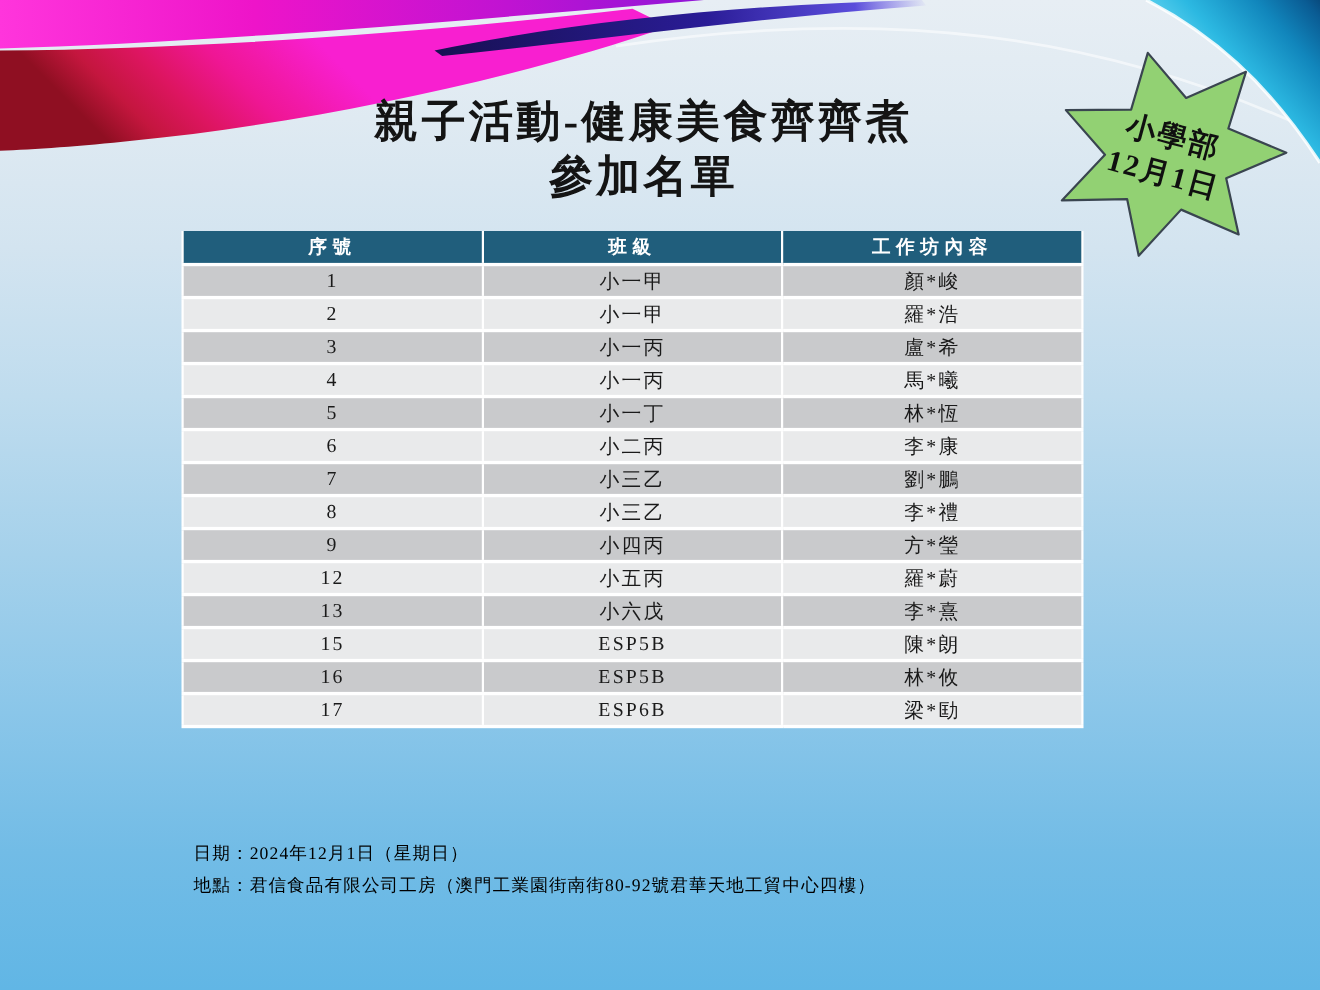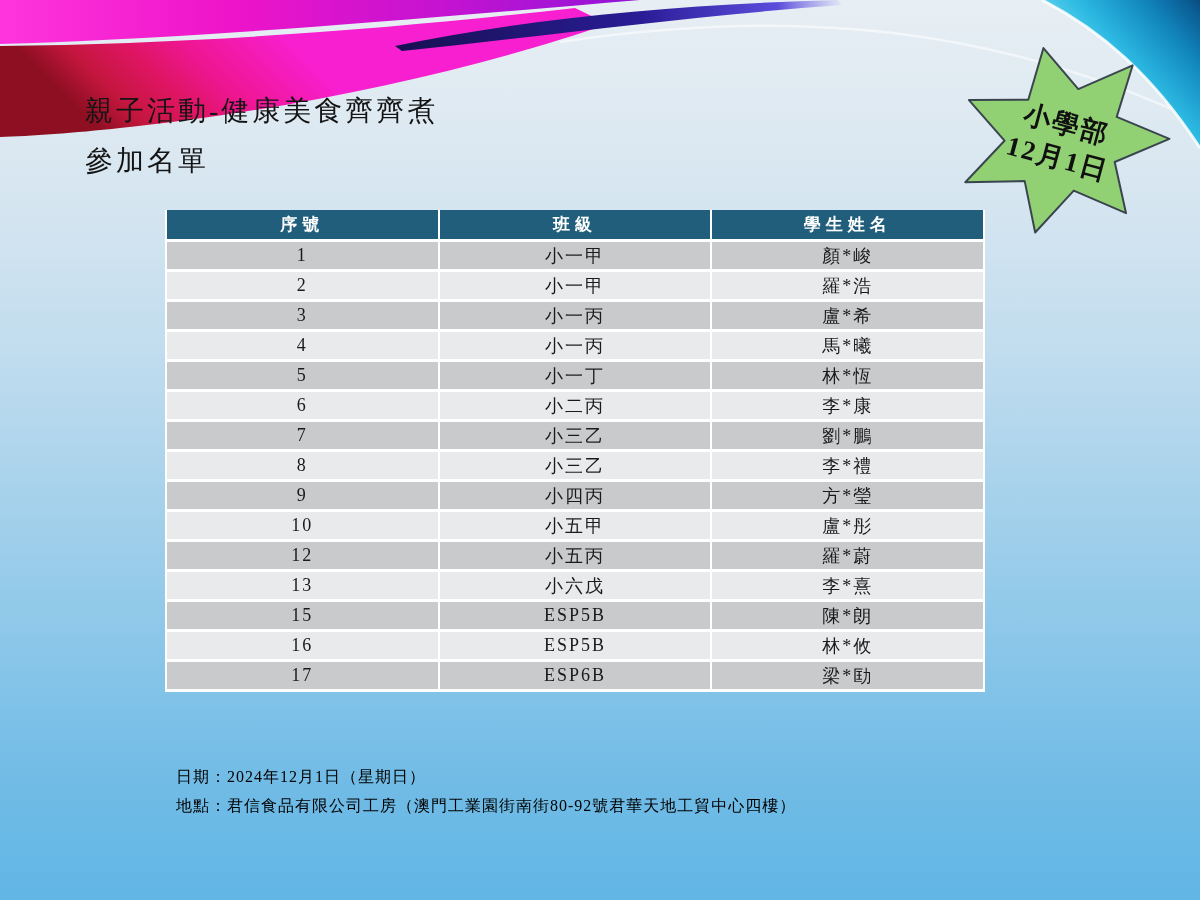--- a/index.html
+++ b/index.html
@@ -9,22 +9,22 @@
   }
   .slide{
     position:relative;width:1200px;height:900px;overflow:hidden;
     background:linear-gradient(180deg,#E7EEF4 0%,#DFEAF2 12%,#D3E4F0 25%,#BFDCEE 40%,#A5D1EB 56%,#8AC6E9 72%,#72BCE6 86%,#61B6E5 100%);
   }
   .decor{position:absolute;left:0;top:0;width:1200px;height:900px;z-index:0;pointer-events:none;}
   .content{position:absolute;left:0;top:0;width:1200px;height:900px;z-index:1;}
 
   .title{
     position:absolute;left:85px;top:86px;width:1000px;
-    text-align:left;color:#141414;font-size:28px;line-height:50px;
-    letter-spacing:3px;font-weight:400;
+    text-align:center;color:#141414;font-size:40px;line-height:50px;
+    letter-spacing:3px;font-weight:700;
   }
 
   .badge{position:absolute;left:926px;top:36px;width:272px;height:212px;}
   .badge svg{position:absolute;left:0;top:0;}
   .badge-text{
     position:absolute;inset:0;display:flex;flex-direction:column;
     align-items:center;justify-content:center;
     transform:rotate(15deg);
     font-size:27px;font-weight:bold;color:#101010;line-height:1.3;
     letter-spacing:2px;text-align:center;
@@ -113,21 +113,21 @@
         <div>小學部</div>
         <div>12月1日</div>
       </div>
     </div>
 
     <table class="roster">
       <thead>
         <tr>
           <th>序號</th>
           <th>班級</th>
-          <th>學生姓名</th>
+          <th>工作坊內容</th>
         </tr>
       </thead>
       <tbody>
           <tr>
             <td>1</td>
             <td>小一甲</td>
             <td>顏*峻</td>
           </tr>
           <tr>
             <td>2</td>
@@ -161,25 +161,20 @@
           </tr>
           <tr>
             <td>8</td>
             <td>小三乙</td>
             <td>李*禮</td>
           </tr>
           <tr>
             <td>9</td>
             <td>小四丙</td>
             <td>方*瑩</td>
-          </tr>
-          <tr>
-            <td>10</td>
-            <td>小五甲</td>
-            <td>盧*彤</td>
           </tr>
           <tr>
             <td>12</td>
             <td>小五丙</td>
             <td>羅*蔚</td>
           </tr>
           <tr>
             <td>13</td>
             <td>小六戊</td>
             <td>李*熹</td>

